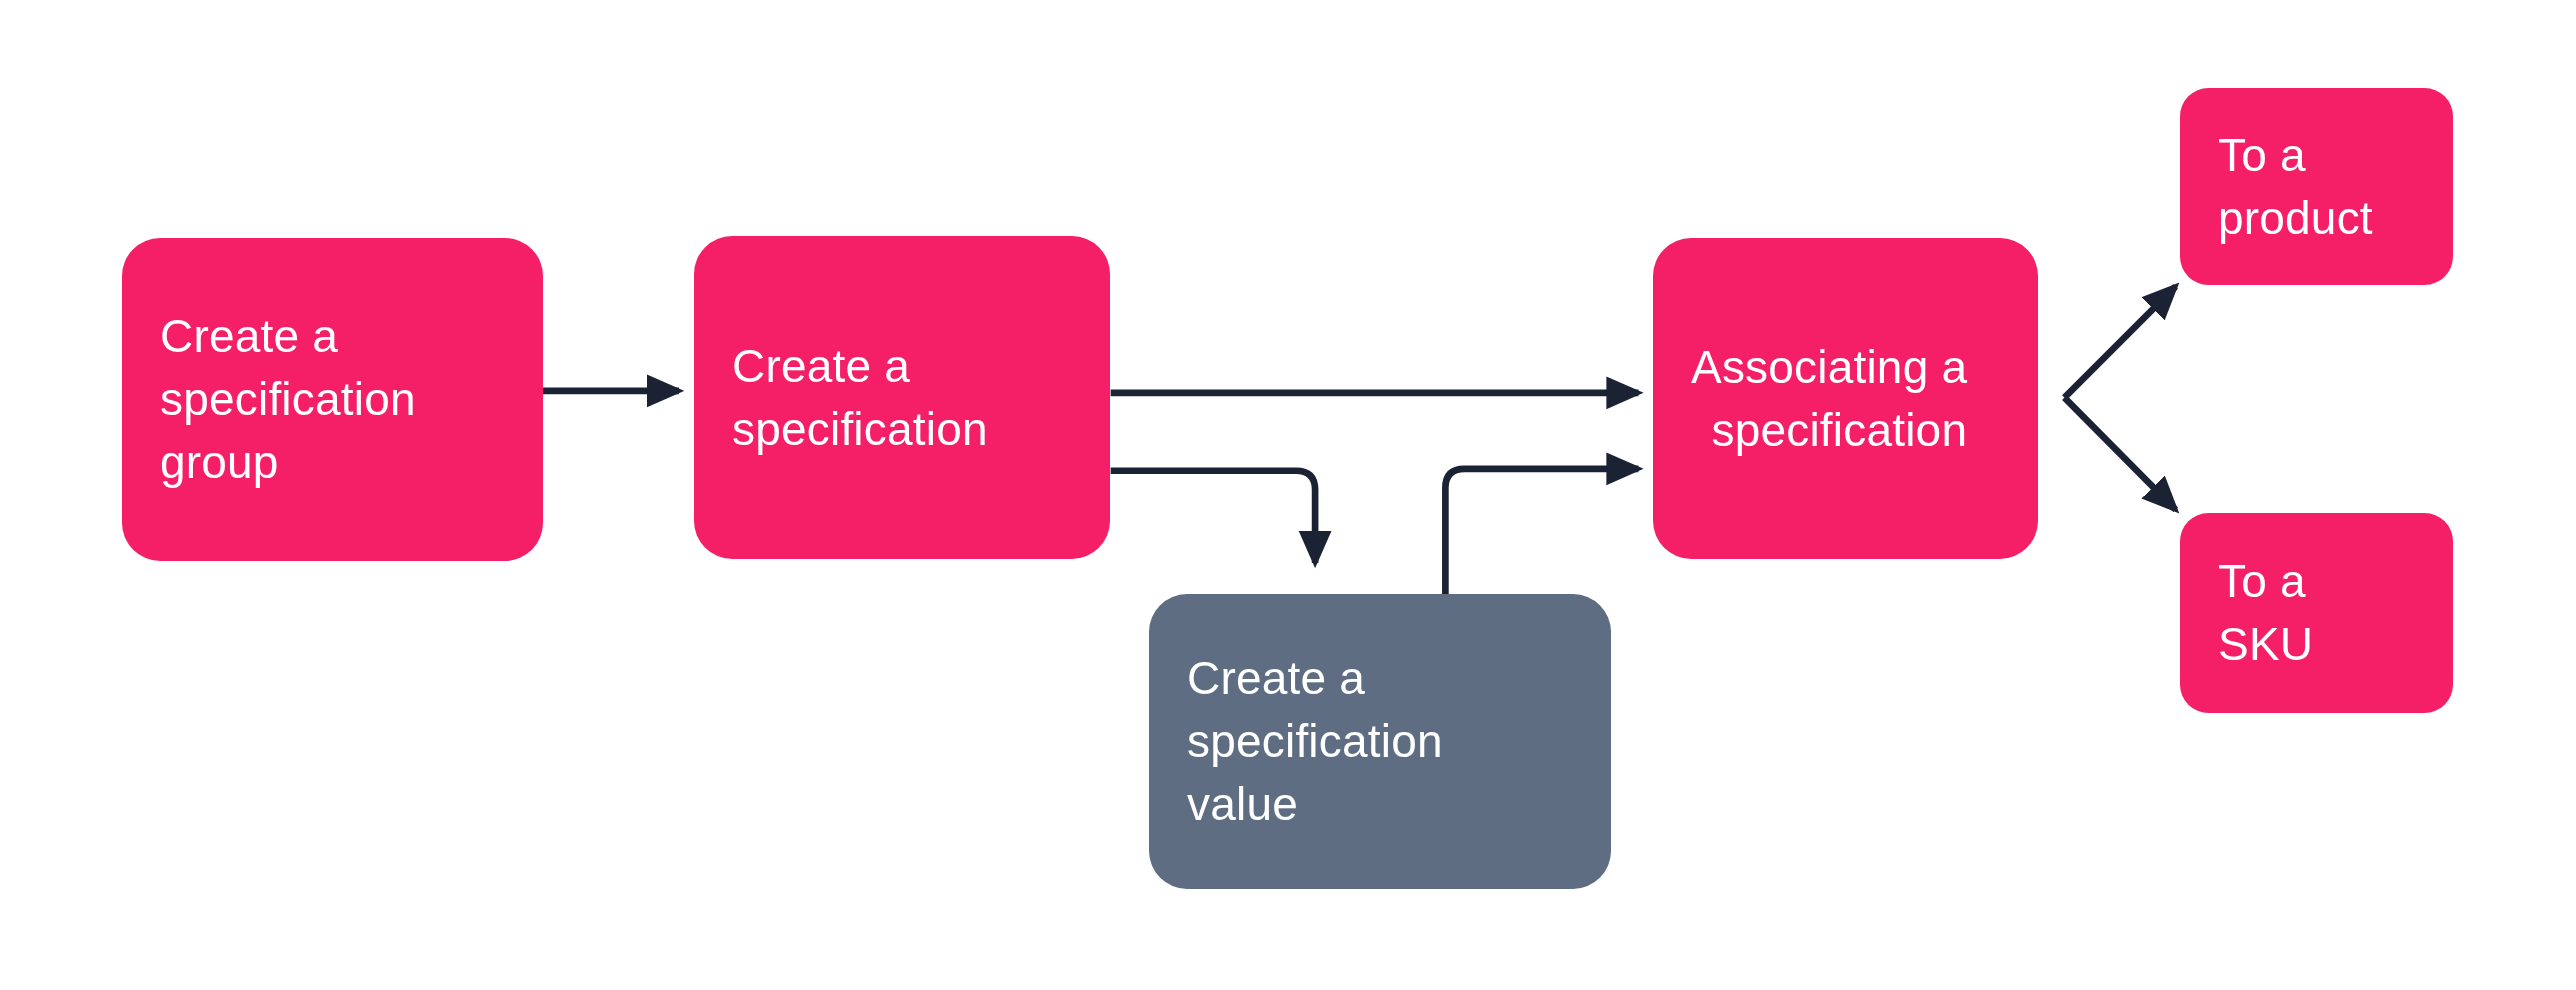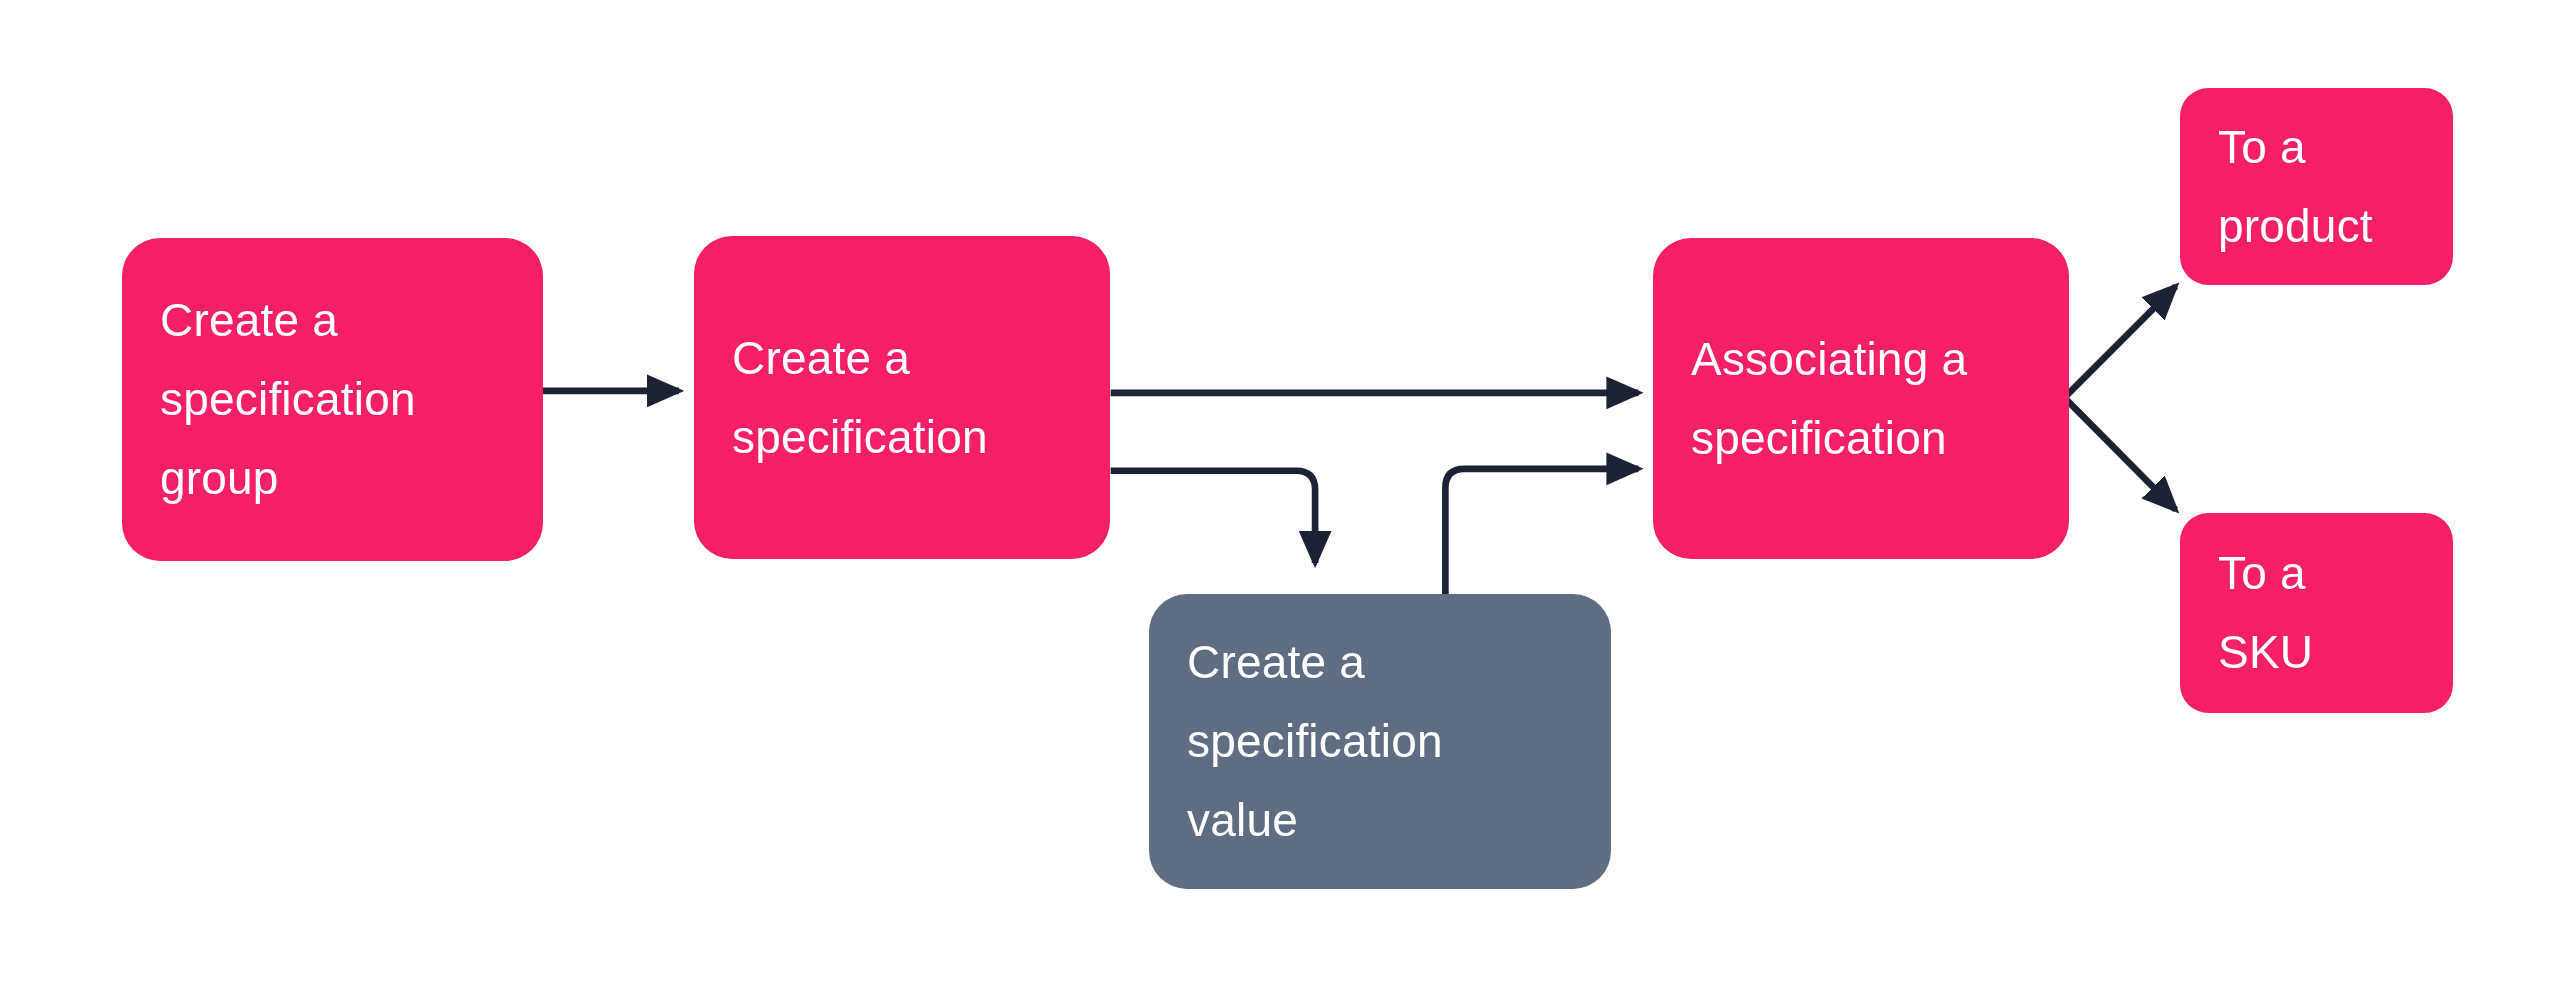--- a/index.html
+++ b/index.html
@@ -26,34 +26,34 @@
     pointer-events: none;
   }
   .node {
     position: absolute;
     box-sizing: border-box;
     border-radius: 38px;
     display: flex;
     align-items: center;
     color: #ffffff;
     font-size: 46px;
-    line-height: 79px;
+    line-height: 63px;
     letter-spacing: 0.2px;
     padding-left: 38px;
     padding-right: 23px;
     white-space: pre-line;
   }
   .node-primary { background: #F51F68; }
   .node-secondary { background: #5E6D82; }
 
   
   #node-spec-group      { left: 122px;  top: 238px; width: 421px; height: 323px; }
   #node-spec            { left: 694px;  top: 236px; width: 416px; height: 323px; }
   #node-spec-value      { left: 1149px; top: 594px; width: 462px; height: 295px; }
-  #node-associating     { left: 1653px; top: 238px; width: 416px; height: 321px; }
+  #node-associating     { left: 1653px; top: 238px; width: 385px; height: 321px; text-align: right; }
   #node-to-product      { left: 2180px; top: 88px;  width: 273px; height: 197px; }
   #node-to-sku          { left: 2180px; top: 513px; width: 273px; height: 200px; }
 
   #node-to-product, #node-to-sku { border-radius: 28.5px; padding-left: 38px; }
   .node-label { display: block; }
 </style>
 </head>
 <body>
 
 <div id="diagram-root">

